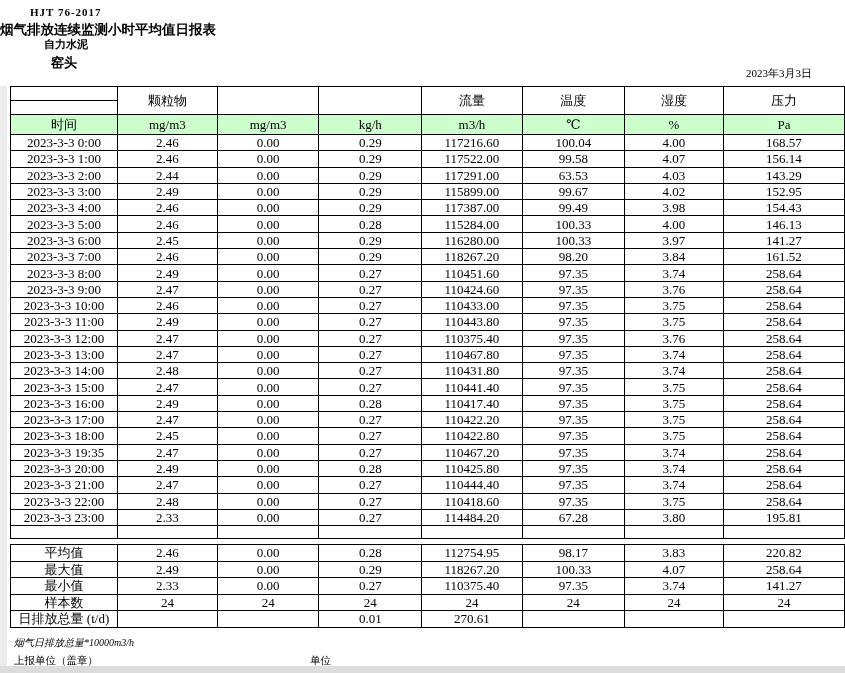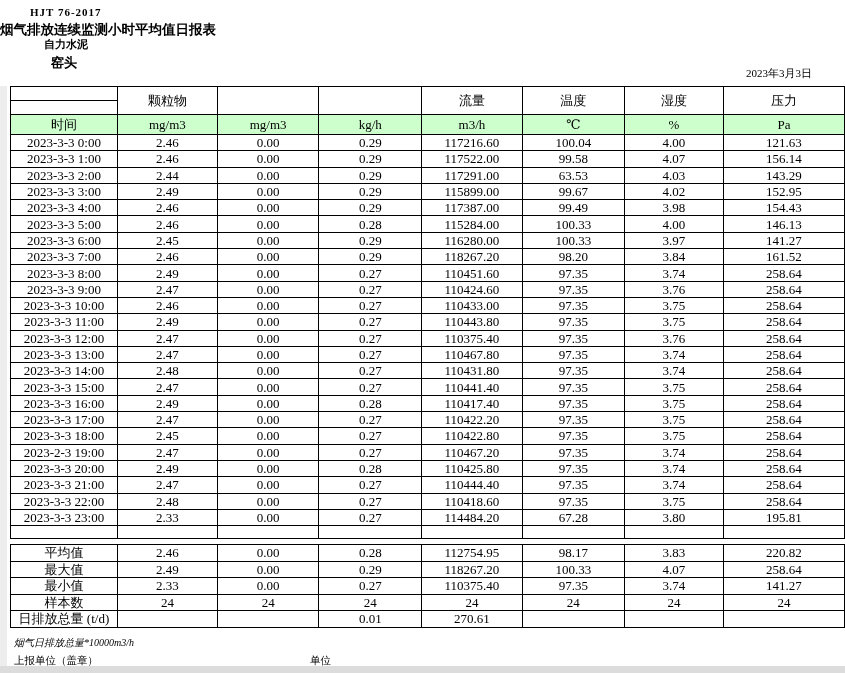--- a/index.html
+++ b/index.html
@@ -90,21 +90,21 @@
   </thead>
   <tbody id="table-body">
       <tr class="data-row">
         <td>2023-3-3 0:00</td>
         <td>2.46</td>
         <td>0.00</td>
         <td>0.29</td>
         <td>117216.60</td>
         <td>100.04</td>
         <td>4.00</td>
-        <td>121.63</td>
+        <td>168.57</td>
       </tr>
       <tr class="data-row">
         <td>2023-3-3 1:00</td>
         <td>2.46</td>
         <td>0.00</td>
         <td>0.29</td>
         <td>117522.00</td>
         <td>99.58</td>
         <td>4.07</td>
         <td>156.14</td>
@@ -273,21 +273,21 @@
         <td>2023-3-3 18:00</td>
         <td>2.45</td>
         <td>0.00</td>
         <td>0.27</td>
         <td>110422.80</td>
         <td>97.35</td>
         <td>3.75</td>
         <td>258.64</td>
       </tr>
       <tr class="data-row">
-        <td>2023-2-3 19:00</td>
+        <td>2023-3-3 19:35</td>
         <td>2.47</td>
         <td>0.00</td>
         <td>0.27</td>
         <td>110467.20</td>
         <td>97.35</td>
         <td>3.74</td>
         <td>258.64</td>
       </tr>
       <tr class="data-row">
         <td>2023-3-3 20:00</td>

